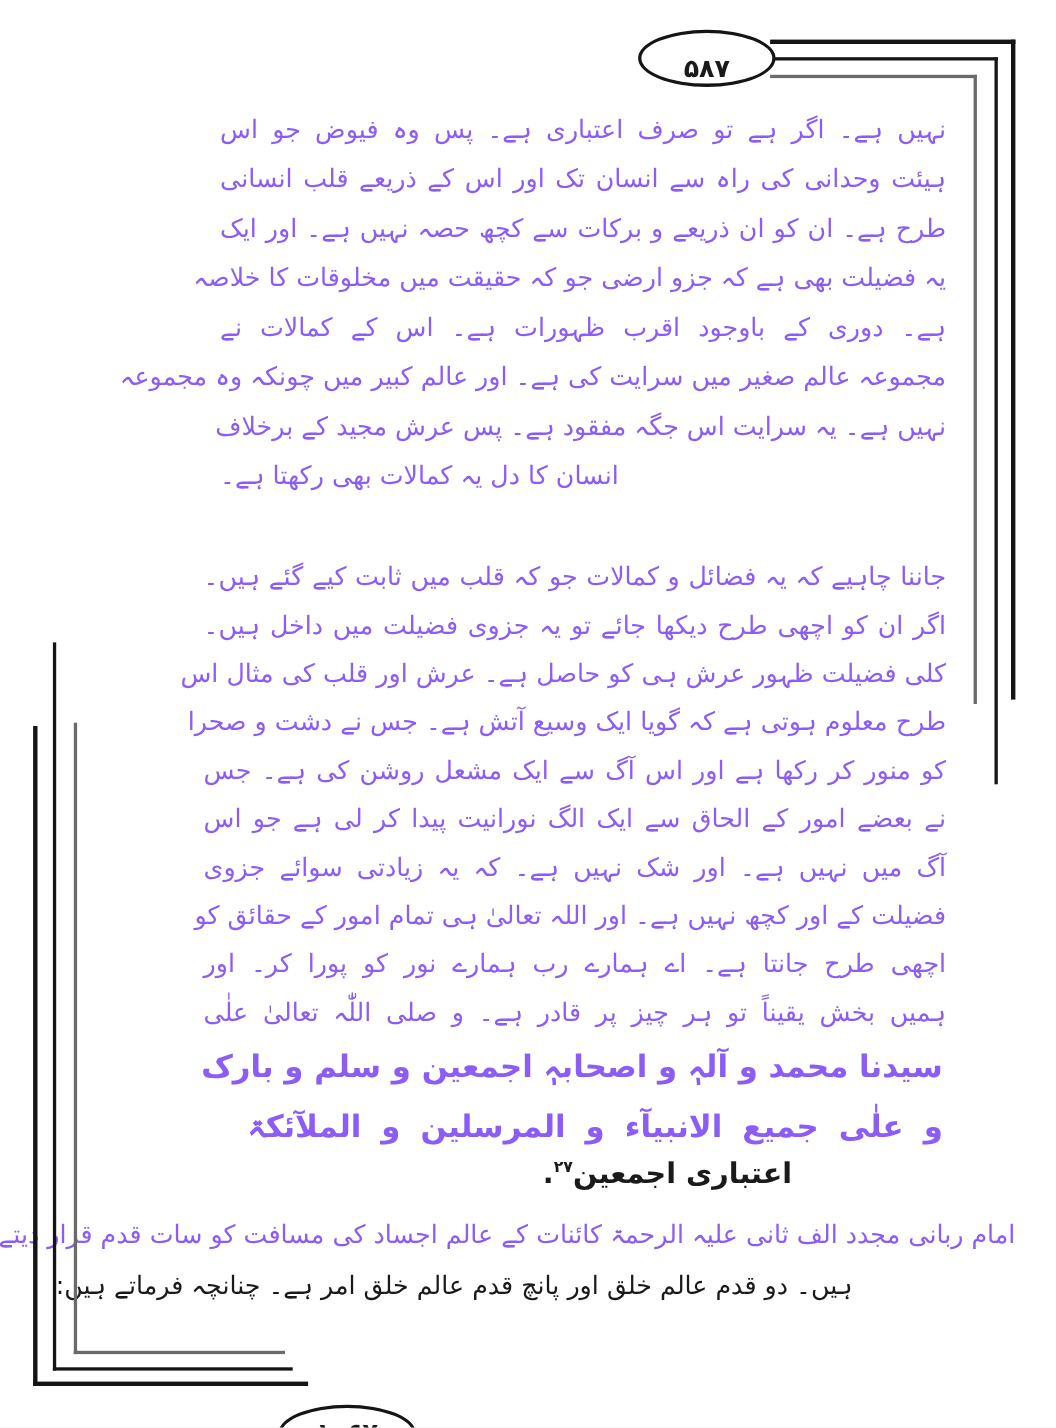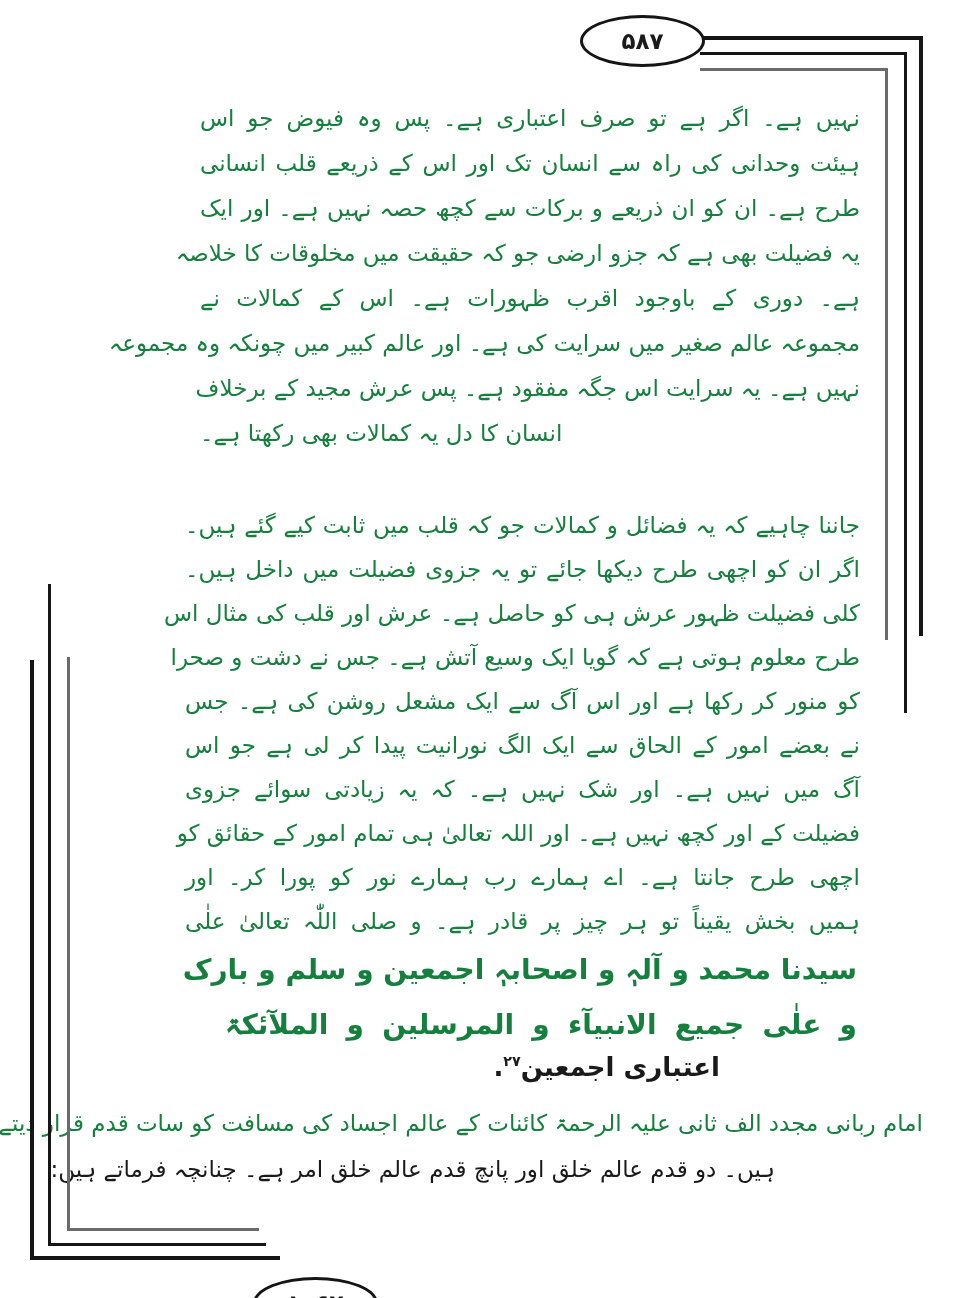--- a/index.html
+++ b/index.html
@@ -18,21 +18,21 @@
   .oval{
     position:absolute;z-index:2;
     background:#ffffff;
     border:3.5px solid #151515;
     border-radius:50%;
     display:flex;align-items:center;justify-content:center;
     font-size:23px;font-weight:bold;letter-spacing:3px;
     direction:ltr;
   }
   
-  .txt{position:absolute;direction:rtl;color:#15803d;}
+  .txt{position:absolute;direction:rtl;color:#8b5cf6;}
   .ln{
     text-align:justify;
     -moz-text-align-last:justify;
     text-align-last:justify;
     white-space:nowrap;
   }
   .ln.flush-left{
     text-align:right;
     -moz-text-align-last:left;
     text-align-last:left;
@@ -65,21 +65,21 @@
 <body>
 
 <div class="page">
 
   <div class="fl" style="left:700px;top:36px;width:223px;height:4px;"></div>
   <div class="fl" style="left:919px;top:36px;width:4px;height:600px;"></div>
   <div class="fl" style="left:700px;top:52px;width:207px;height:3px;"></div>
   <div class="fl" style="left:904px;top:52px;width:3px;height:661px;"></div>
   <div class="fl gray" style="left:700px;top:68px;width:188px;height:3px;"></div>
   <div class="fl gray" style="left:885px;top:68px;width:3px;height:572px;"></div>
-  <div class="oval" style="left:580px;top:15px;width:119px;height:46px;">
+  <div class="oval" style="left:580px;top:27px;width:119px;height:46px;align-items:flex-end;">
     <span>۵۸۷</span>
   </div>
 
   <div class="fl" style="left:30px;top:660px;width:4px;height:600px;"></div>
   <div class="fl" style="left:30px;top:1256px;width:250px;height:4px;"></div>
   <div class="fl" style="left:48px;top:584px;width:3px;height:662px;"></div>
   <div class="fl" style="left:48px;top:1243px;width:218px;height:3px;"></div>
   <div class="fl gray" style="left:67px;top:657px;width:3px;height:574px;"></div>
   <div class="fl gray" style="left:67px;top:1228px;width:192px;height:3px;"></div>
   <div class="oval" style="left:253px;top:1277px;width:119px;height:46px;">

